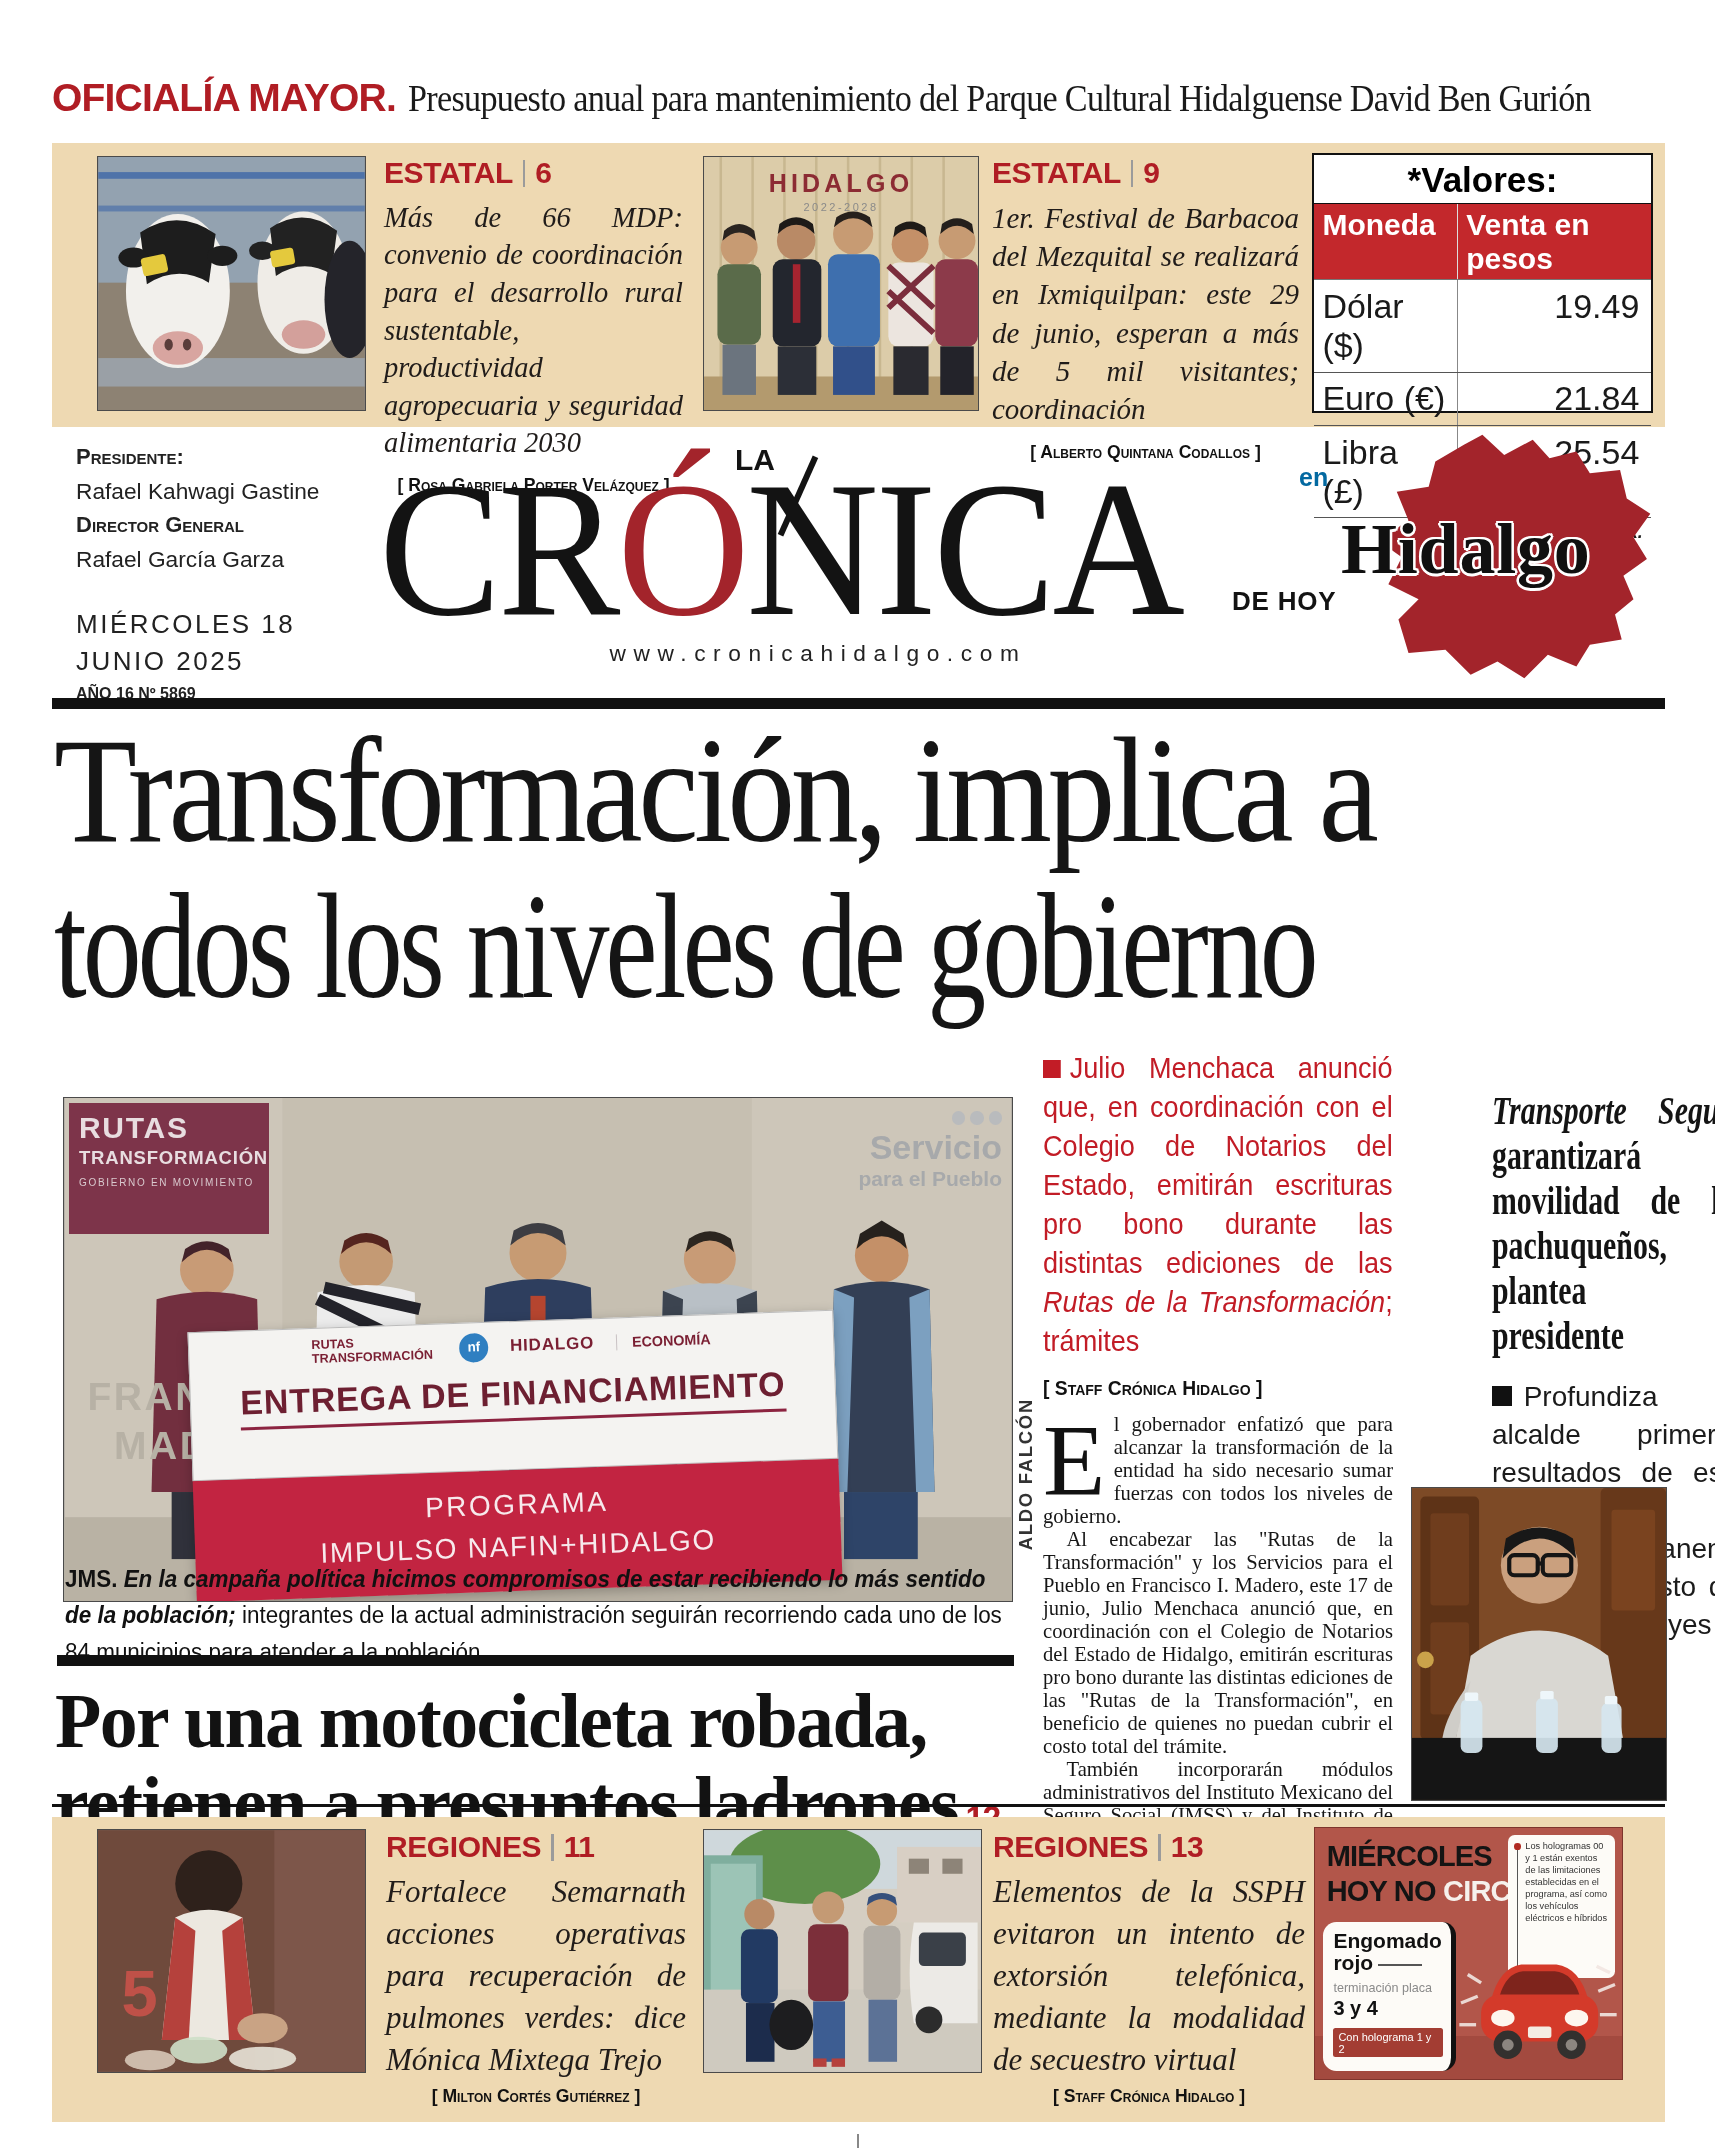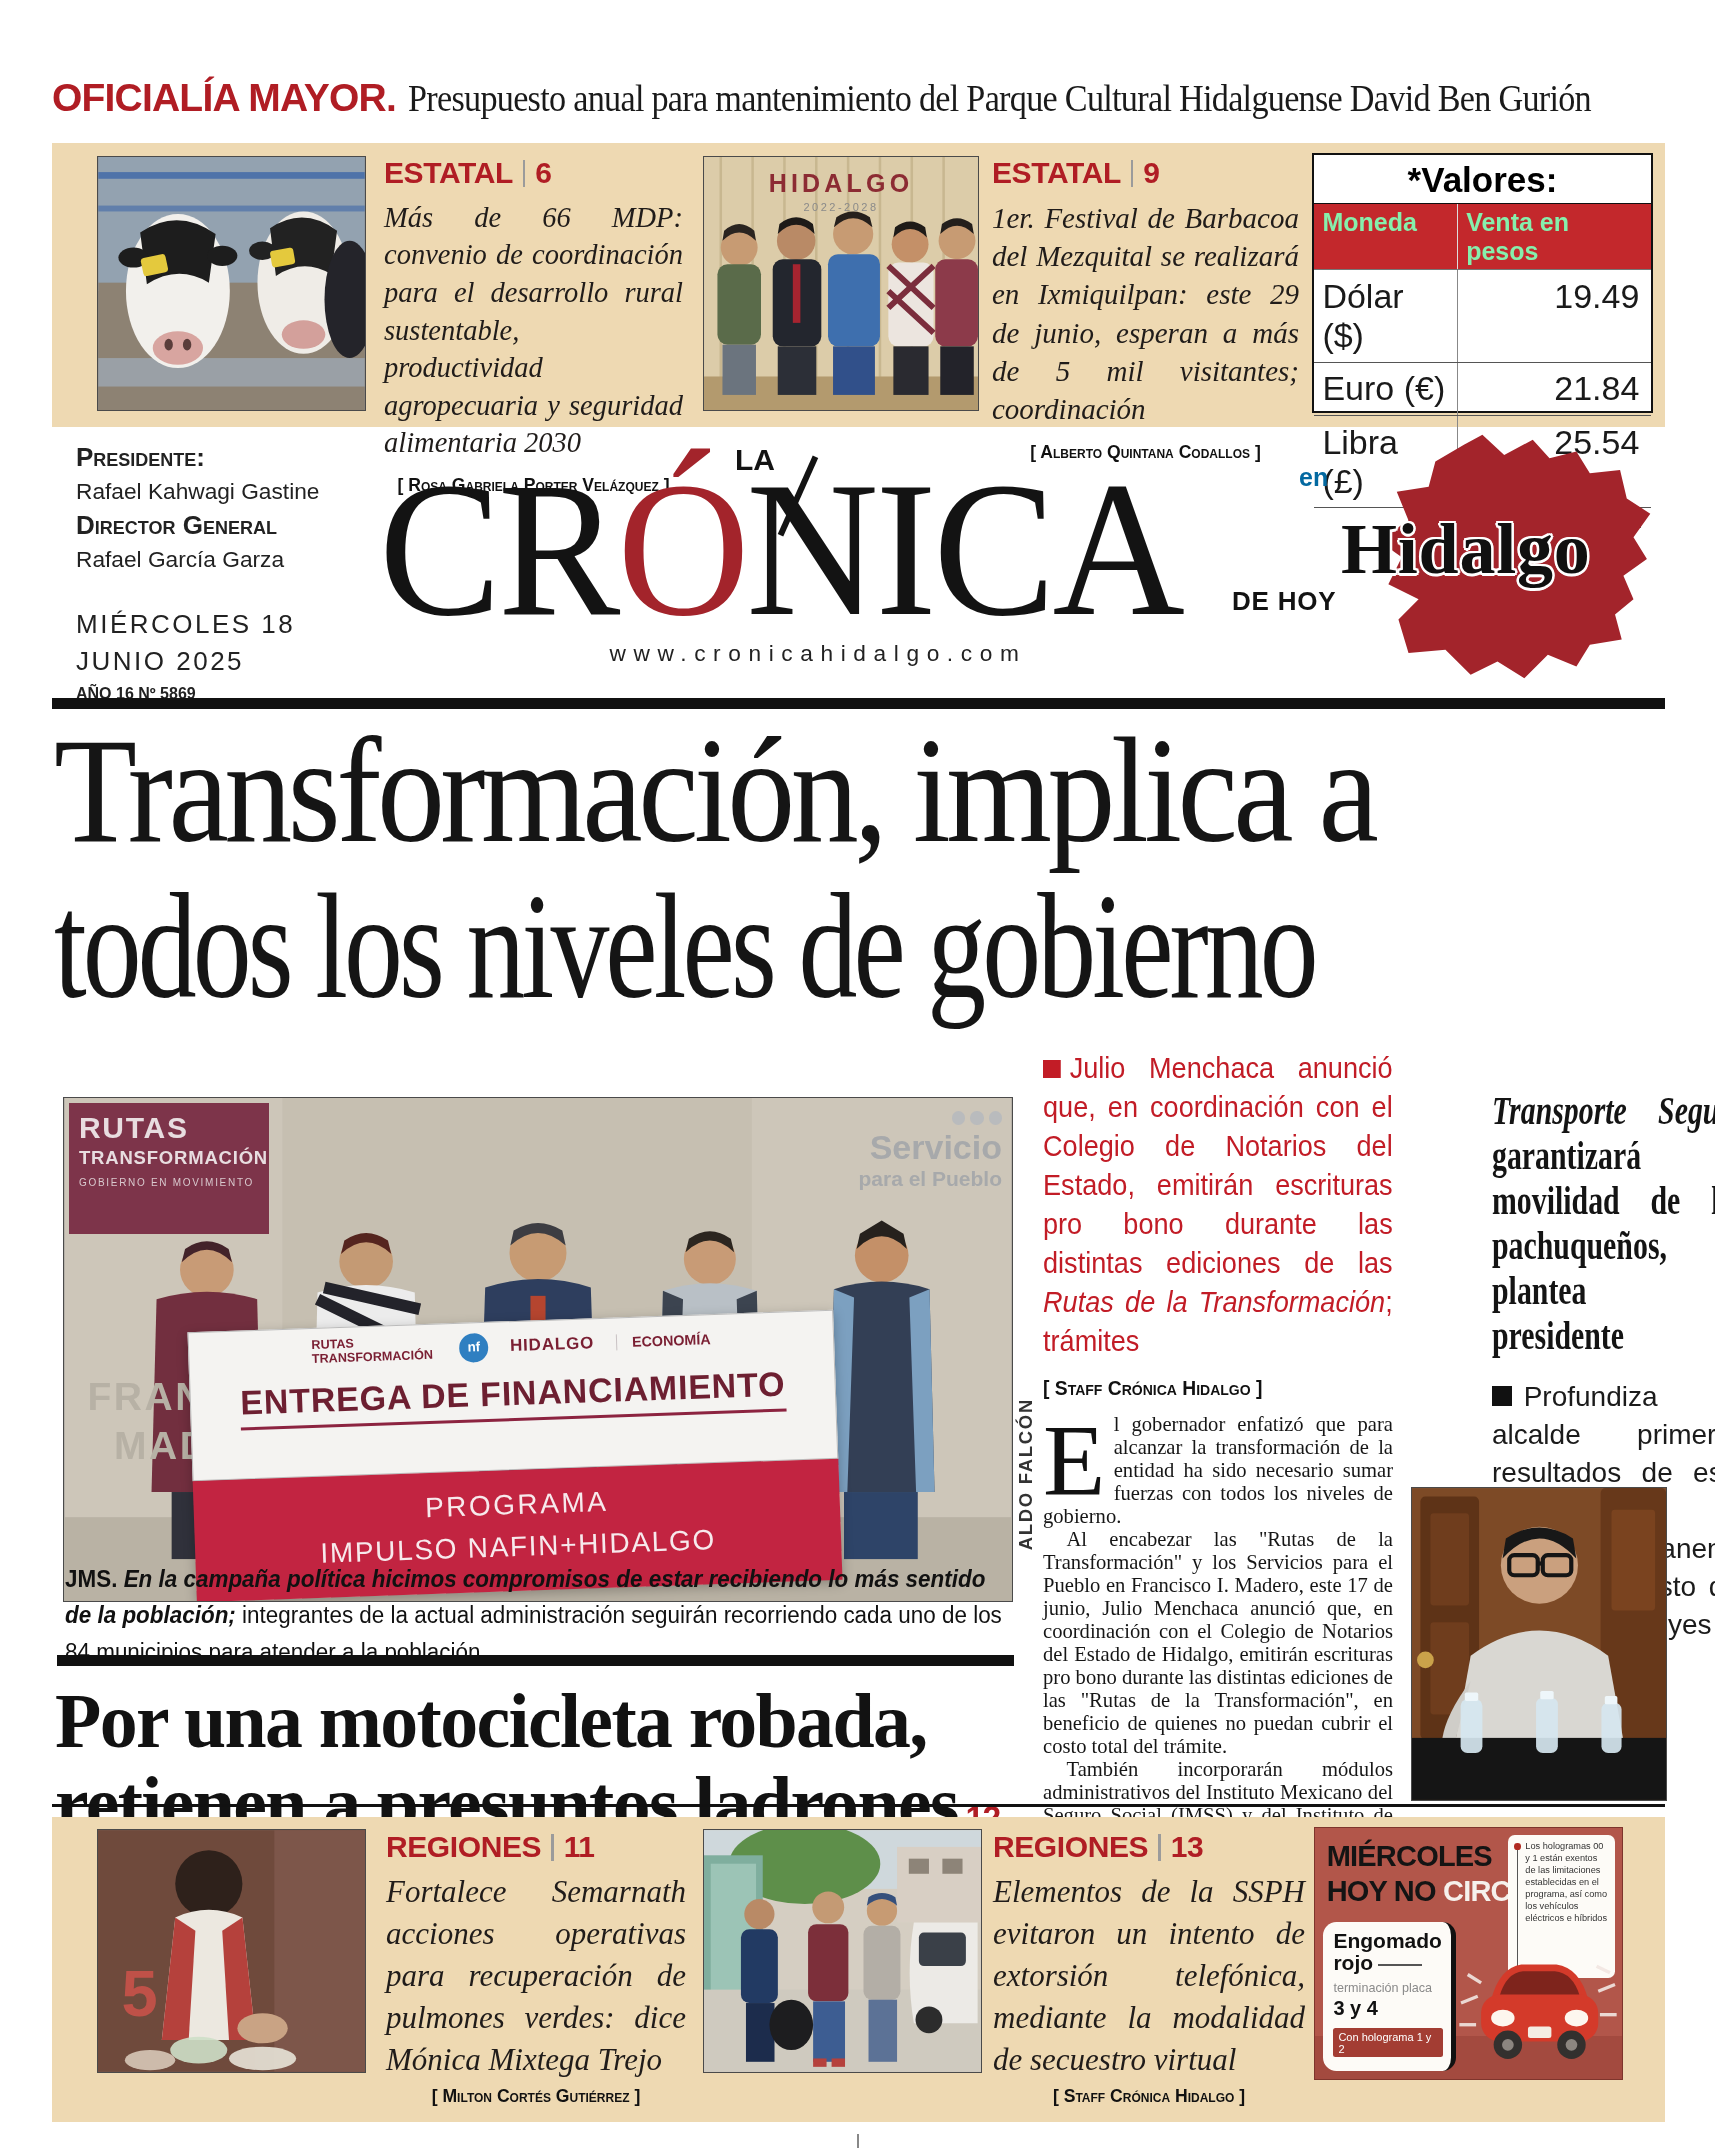--- a/index.html
+++ b/index.html
@@ -29,32 +29,32 @@
   .strip .bl-pad{margin-top:13.4px;}
 
   .cows{left:45px;top:13.4px;width:267px;height:253px;}
   .delegation{left:651px;top:13.4px;width:274px;height:253px;}
   .hid-label{left:0;top:11.7px;width:100%;text-align:center;font-family:"Liberation Sans",sans-serif;font-weight:bold;font-size:25px;letter-spacing:4.2px;color:#8c2b33;}
   .hid-years{left:0;top:44px;width:100%;text-align:center;font-family:"Liberation Sans",sans-serif;font-size:11px;letter-spacing:2.5px;color:#8a8a8a;}
 
   
   .valores{left:1260px;top:10px;width:341px;height:260px;background:#fff;border:2.5px solid #111;box-sizing:border-box;font-family:"Liberation Sans",sans-serif;}
   .v-title{font-weight:bold;font-size:35px;text-align:center;padding:5px 0 3.4px;color:#000;}
-  .v-head{display:flex;background:#c3282c;color:#86efac;font-weight:bold;font-size:25px;border-top:1.7px solid #111;border-bottom:1.7px solid #777;}
+  .v-head{display:flex;background:#c3282c;color:#ffffff;font-weight:bold;font-size:30px;border-top:1.7px solid #111;border-bottom:1.7px solid #777;}
   .v-head span{padding:3.4px 8.4px;}
   .v-head .c1{width:126px;border-right:1.7px solid #ddd;}
   .v-head .c2{flex:1;text-align:left;}
   .v-row{display:flex;font-size:34px;border-bottom:1.7px solid #555;}
   .v-row .c1{width:126px;padding:6.7px 8.4px;border-right:1.7px solid #888;}
   .v-row .c2{flex:1;text-align:right;padding:6.7px 11.7px;}
   .v-src{font-style:italic;font-weight:bold;font-size:17.6px;text-align:right;padding:4.2px 8.4px 0;}
 
   
   .mh-info{left:76px;top:440px;font-family:"Liberation Sans",sans-serif;color:#222;}
-  .mh-label{font-variant:small-caps;font-weight:bold;font-size:26px;line-height:34px;}
+  .mh-label{font-variant:small-caps;font-weight:bold;font-size:22px;line-height:34px;}
   .mh-name{font-size:22.7px;line-height:34px;}
   .mh-date{font-size:26px;letter-spacing:2.5px;line-height:37px;margin-top:30px;}
   .mh-ed{font-weight:bold;font-size:16px;margin-top:5px;}
 
   .logo-big{left:379px;top:453px;font-size:193px;line-height:1;letter-spacing:-3.4px;transform:scaleX(.95);transform-origin:0 0;color:#131313;white-space:nowrap;}
   .logo-big .o-red{color:#a3242b;}
   .logo-la{left:735px;top:443px;font-family:"Liberation Sans",sans-serif;font-weight:bold;font-size:30px;color:#131313;}
   .logo-slash{left:795px;top:453px;width:5.9px;height:86px;background:#131313;transform:rotate(24deg);}
   .logo-dehoy{left:1232px;top:586px;font-family:"Liberation Sans",sans-serif;font-weight:bold;font-size:26px;letter-spacing:0.8px;color:#131313;}
   .logo-url{left:491px;top:640px;width:654px;text-align:center;font-family:"Liberation Sans",sans-serif;font-size:22.7px;letter-spacing:7.6px;color:#222;}

